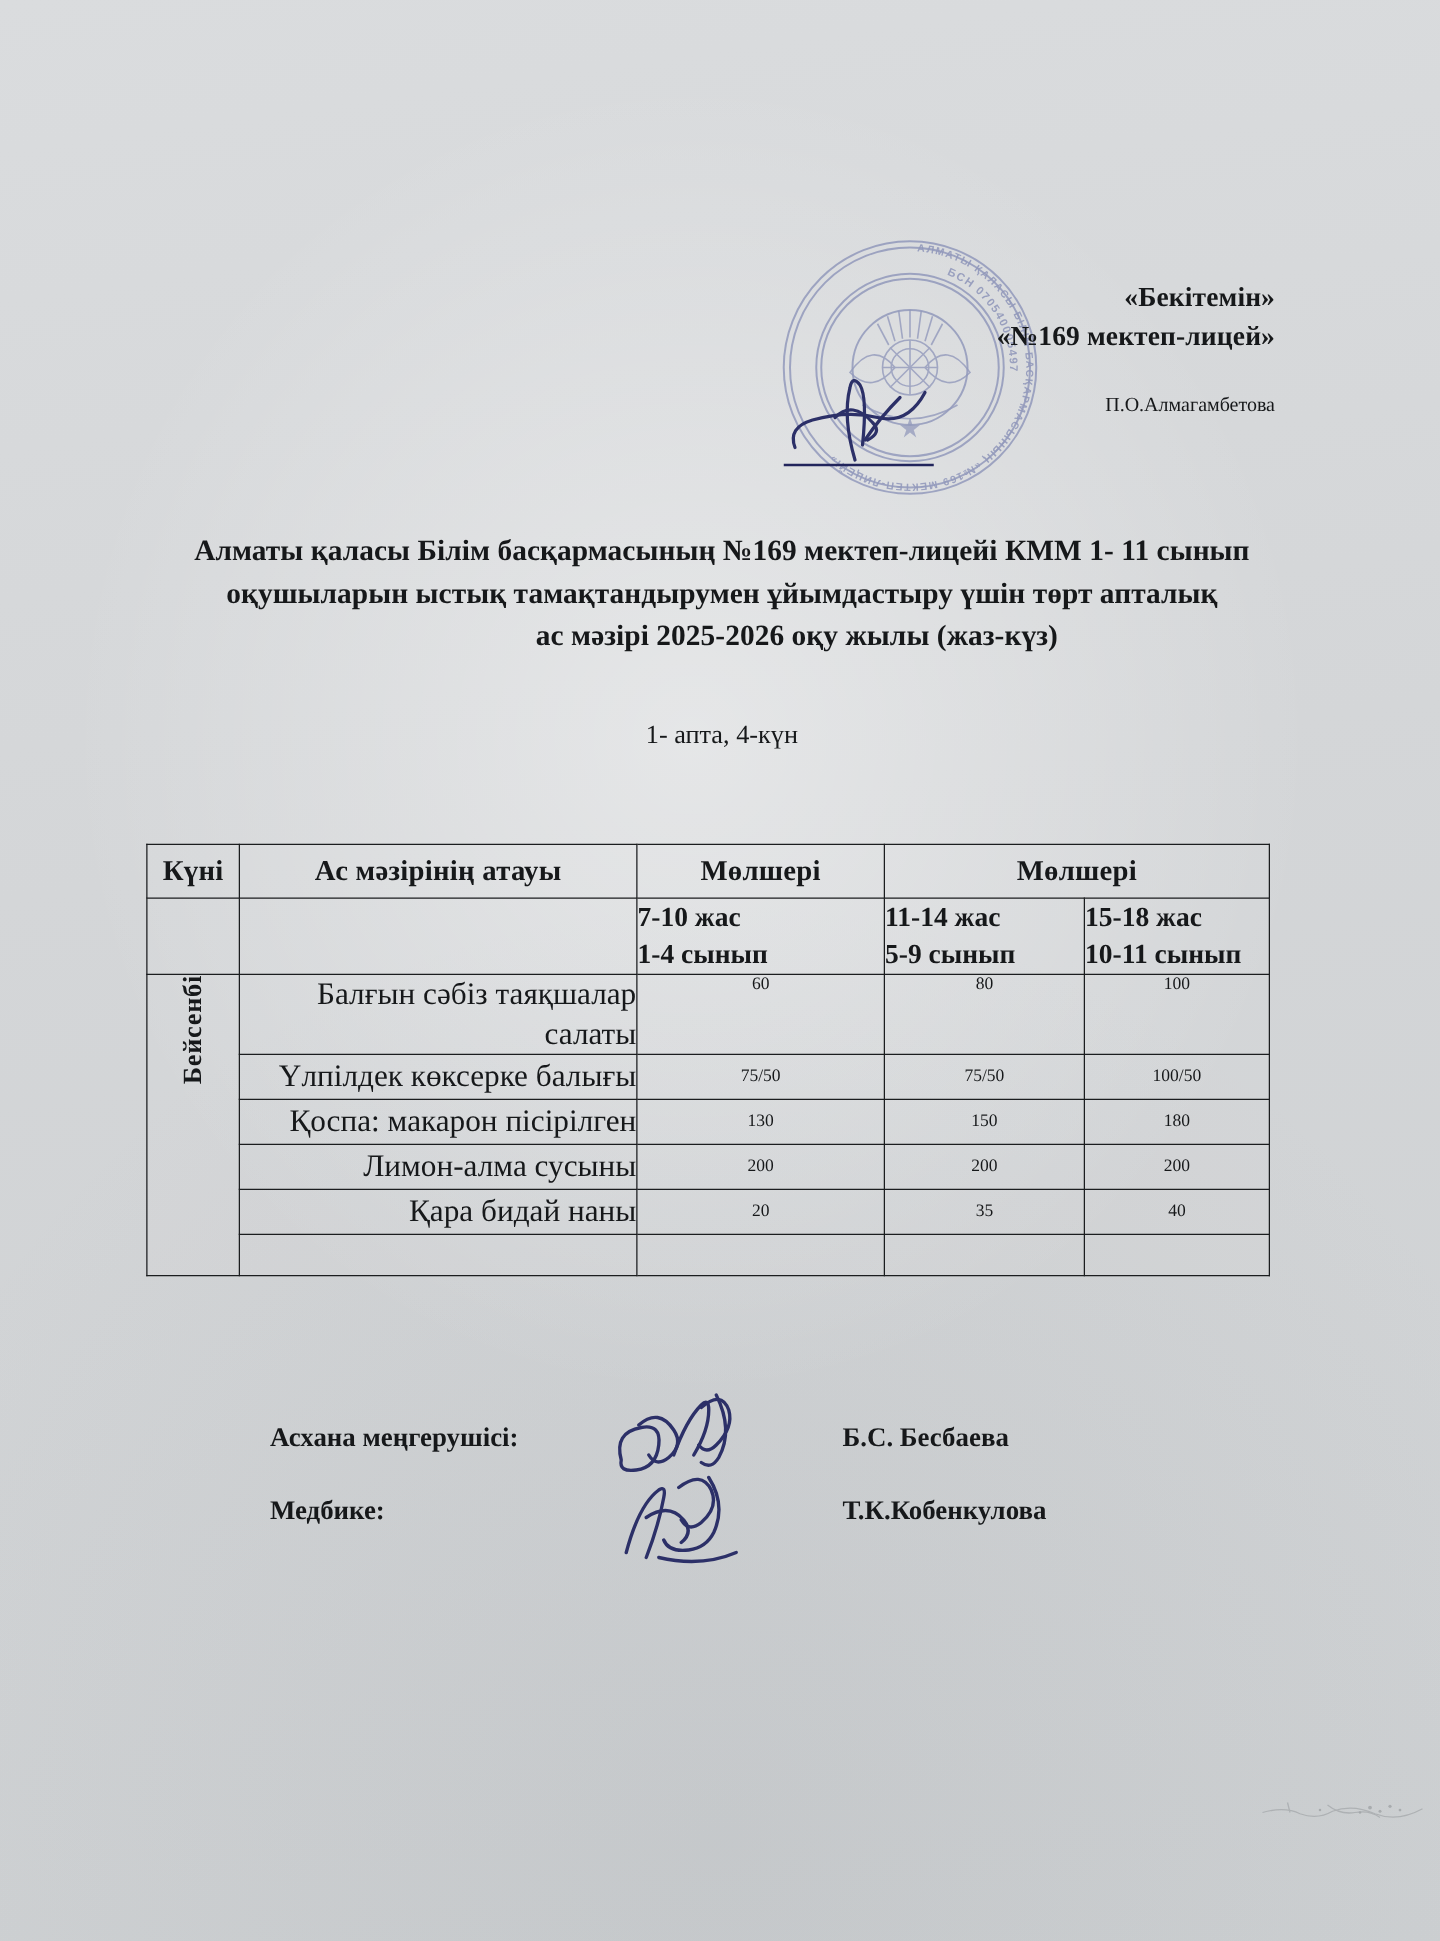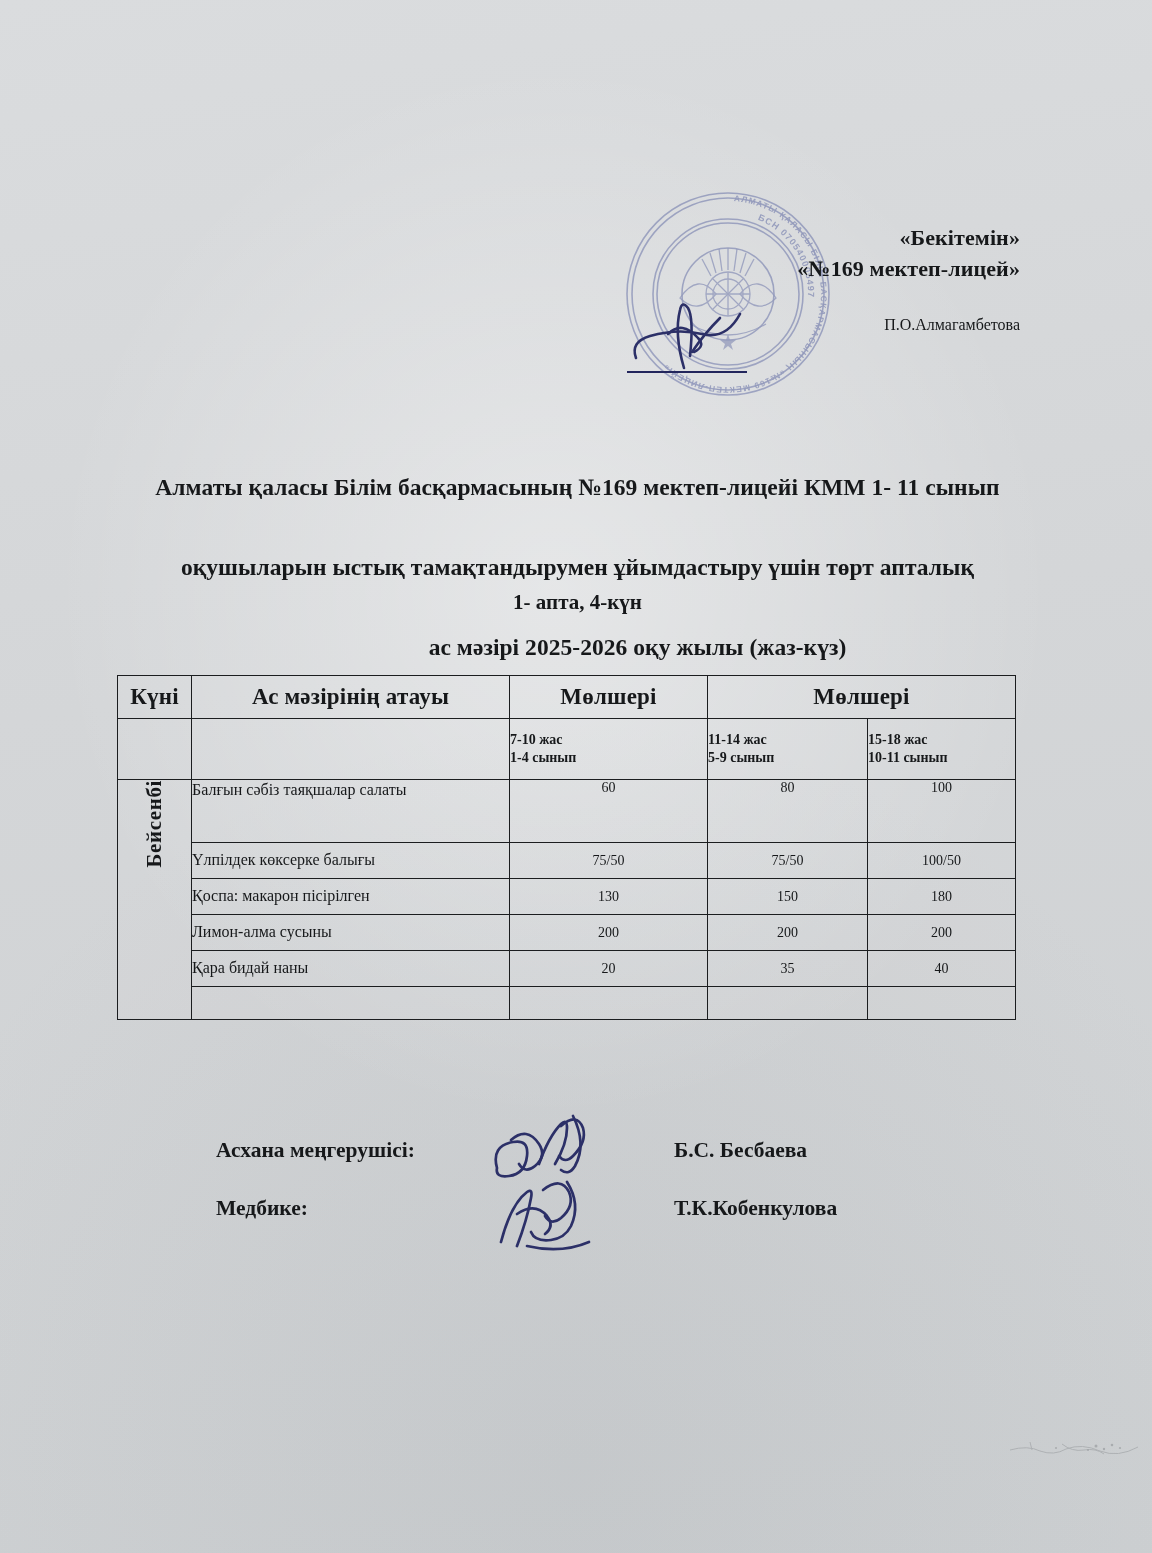--- a/index.html
+++ b/index.html
@@ -89,33 +89,33 @@
     position: absolute;
     left: 110px;
     top: 425px;
     width: 935px;
     text-align: center;
     font-size: 23.5px;
     font-weight: bold;
     line-height: 1.44;
     letter-spacing: 0.05px;
   }
-  .doc-title .t-line { display: block; white-space: nowrap; margin-top: 46px; }
+  .doc-title .t-line { display: block; white-space: nowrap; }
   .doc-title .t-line.l1 { text-indent: 0; }
   .doc-title .t-line.l3 { padding-left: 120px; }
 
   
   .week-day {
     position: absolute;
     left: 110px;
-    top: 590px;
+    top: 575px;
     width: 935px;
     text-align: center;
     font-size: 21px;
-    font-weight: bold;
+    font-weight: normal;
   }
 
   
   .menu-table-wrap {
     position: absolute;
     left: 117px;
     top: 675px;
     width: 898px;
   }
   table.menu-table {
@@ -139,21 +139,21 @@
 
   th.head-main {
     height: 42px;
     font-size: 23px;
     font-weight: bold;
     text-align: center;
     letter-spacing: 0.2px;
   }
   th.head-sub {
     height: 60px;
-    font-size: 14px;
+    font-size: 22px;
     font-weight: bold;
     text-align: left;
     padding: 2px 0 2px 9px;
     line-height: 1.30;
     font-family: Liberation Serif, serif;
   }
   th.head-sub .sub-l { display: block; white-space: nowrap; }
   th.head-blank { height: 60px; }
 
   td.day-cell {
@@ -165,22 +165,22 @@
     display: inline-block;
     writing-mode: vertical-rl;
     transform: rotate(180deg);
     font-size: 21px;
     font-weight: bold;
     letter-spacing: 0.6px;
     white-space: nowrap;
   }
 
   td.dish-cell {
-    font-size: 16px;
-    text-align: left;
+    font-size: 25px;
+    text-align: right;
     padding: 3px 6px 4px 9px;
     line-height: 1.26;
   }
   td.qty-cell {
     font-size: 14px;
     text-align: center;
     padding: 3px 4px 4px 4px;
   }
   tr.dish-row-tall td { height: 62px; vertical-align: top; }
   tr.dish-row-tall td.qty-cell { vertical-align: top; }

